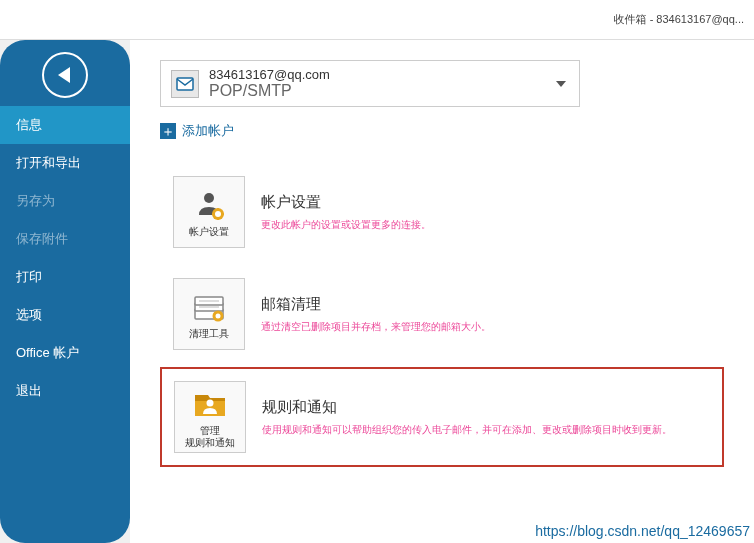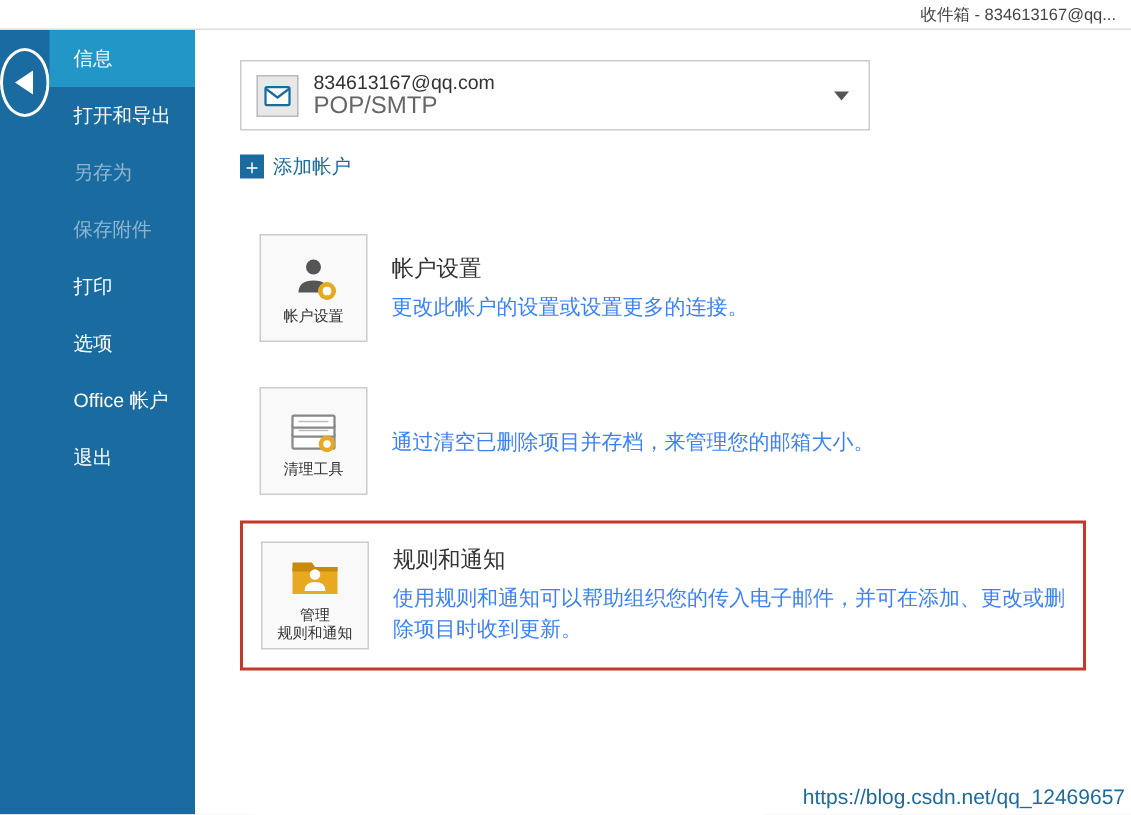--- a/index.html
+++ b/index.html
@@ -1,19 +1,19 @@
 <!DOCTYPE html>
 <html><head>
   <meta charset="utf-8">
   <style>
     * { margin: 0; padding: 0; box-sizing: border-box; }
     body { width: 754px; height: 543px; font-family: 'Microsoft YaHei', SimHei, sans-serif; overflow: hidden; background: #f0f0f0; display: flex; flex-direction: column; }
 
     .top-bar {
-      height: 20px;
+      height: 40px;
       background: #fff;
       display: flex;
       align-items: center;
       justify-content: flex-end;
       padding-right: 10px;
       font-size: 11px;
       color: #444;
       border-bottom: 1px solid #ddd;
     }
 
@@ -21,22 +21,23 @@
       display: flex;
       flex: 1;
       overflow: hidden;
     }
 
     
     .sidebar {
       width: 130px;
       background: #1a6ba0;
       display: flex;
-      flex-direction: row;
+      flex-direction: column;
       flex-shrink: 0;
+      border-radius: 25px;
     }
 
     .sidebar-back-btn {
       width: 46px;
       height: 46px;
       background: #1a6ba0;
       border: 2px solid #fff;
       border-radius: 50%;
       margin: 12px auto 8px auto;
       display: flex;
@@ -219,22 +220,22 @@
       flex: 1;
     }
 
     .feature-title {
       font-size: 15px;
       color: #333;
       margin-bottom: 5px;
     }
 
     .feature-desc {
-      font-size: 14px;
-      color: #3b82f6;
+      font-size: 10px;
+      color: #ec4899;
       line-height: 1.5;
     }
 
     
     .feature-icon-box svg {
       width: 36px;
       height: 36px;
     }
 
     .watermark {
@@ -342,20 +343,21 @@
 
             <line x1="8" y1="12" x2="28" y2="12" stroke="#bbb" stroke-width="1"></line>
             <line x1="8" y1="18" x2="28" y2="18" stroke="#bbb" stroke-width="1"></line>
 
             <circle cx="27" cy="27" r="5.5" fill="#e8a820"></circle>
             <circle cx="27" cy="27" r="2.5" fill="#fff"></circle>
           </svg>
           <span class="feature-icon-label">清理工具</span>
         </div>
         <div class="feature-text">
+          <div class="feature-title">邮箱清理</div>
           <div class="feature-desc">通过清空已删除项目并存档，来管理您的邮箱大小。</div>
         </div>
       </div>
 
       <div class="feature-item highlighted">
         <div class="feature-icon-box">
           <svg viewBox="0 0 36 36" xmlns="http://www.w3.org/2000/svg">
 
             <path d="M3 12 L3 30 L33 30 L33 12 Z" fill="#e8a820"></path>
             <path d="M3 12 L3 15 L33 15 L33 12 L18 12 L16 9 L3 9 Z" fill="#c8880a"></path>

